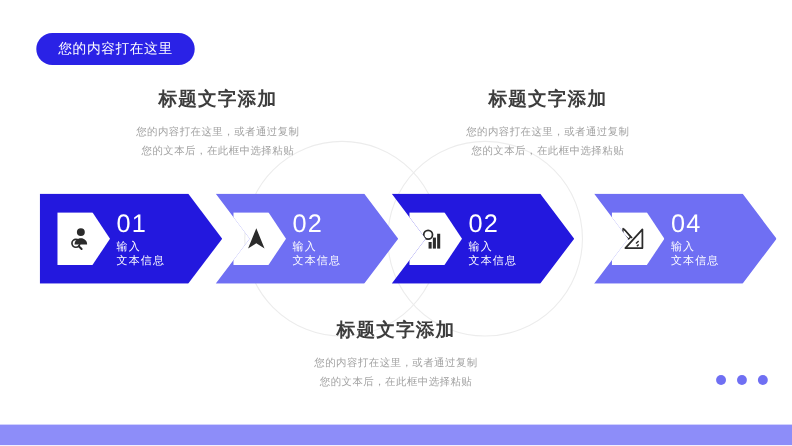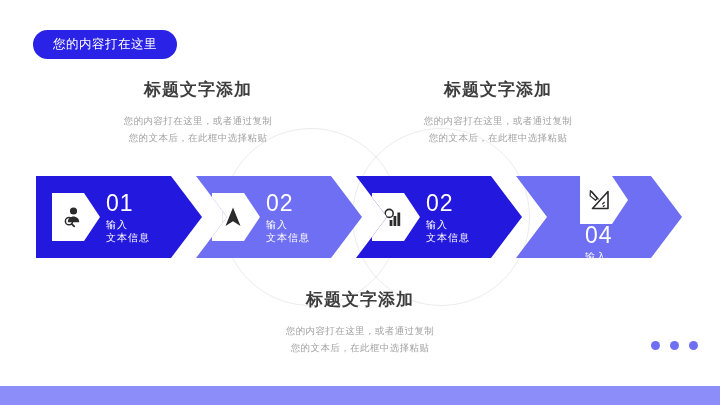--- a/index.html
+++ b/index.html
@@ -76,21 +76,21 @@
     padding-left:16px;
   }
   .chev.first {
     clip-path:polygon(0 0, 135px 0, 166px 41px, 135px 82px, 0 82px);
   }
   .chev-dark  { background:#2318de; }
   .chev-light { background:#6f6ff3; }
   #chev-1 { left:36px;  }
   #chev-2 { left:196px; }
   #chev-3 { left:356px; }
-  #chev-4 { left:516px;flex-direction:column; }
+  #chev-4 { left:540px; }
 
   
   .icon-badge {
     width:48px; height:48px;
     background:#ffffff;
     clip-path:polygon(0 0, 32px 0, 48px 24px, 32px 48px, 0 48px);
     display:flex; align-items:center; justify-content:center;
     flex:0 0 48px;
     margin-right:6px;
   }

